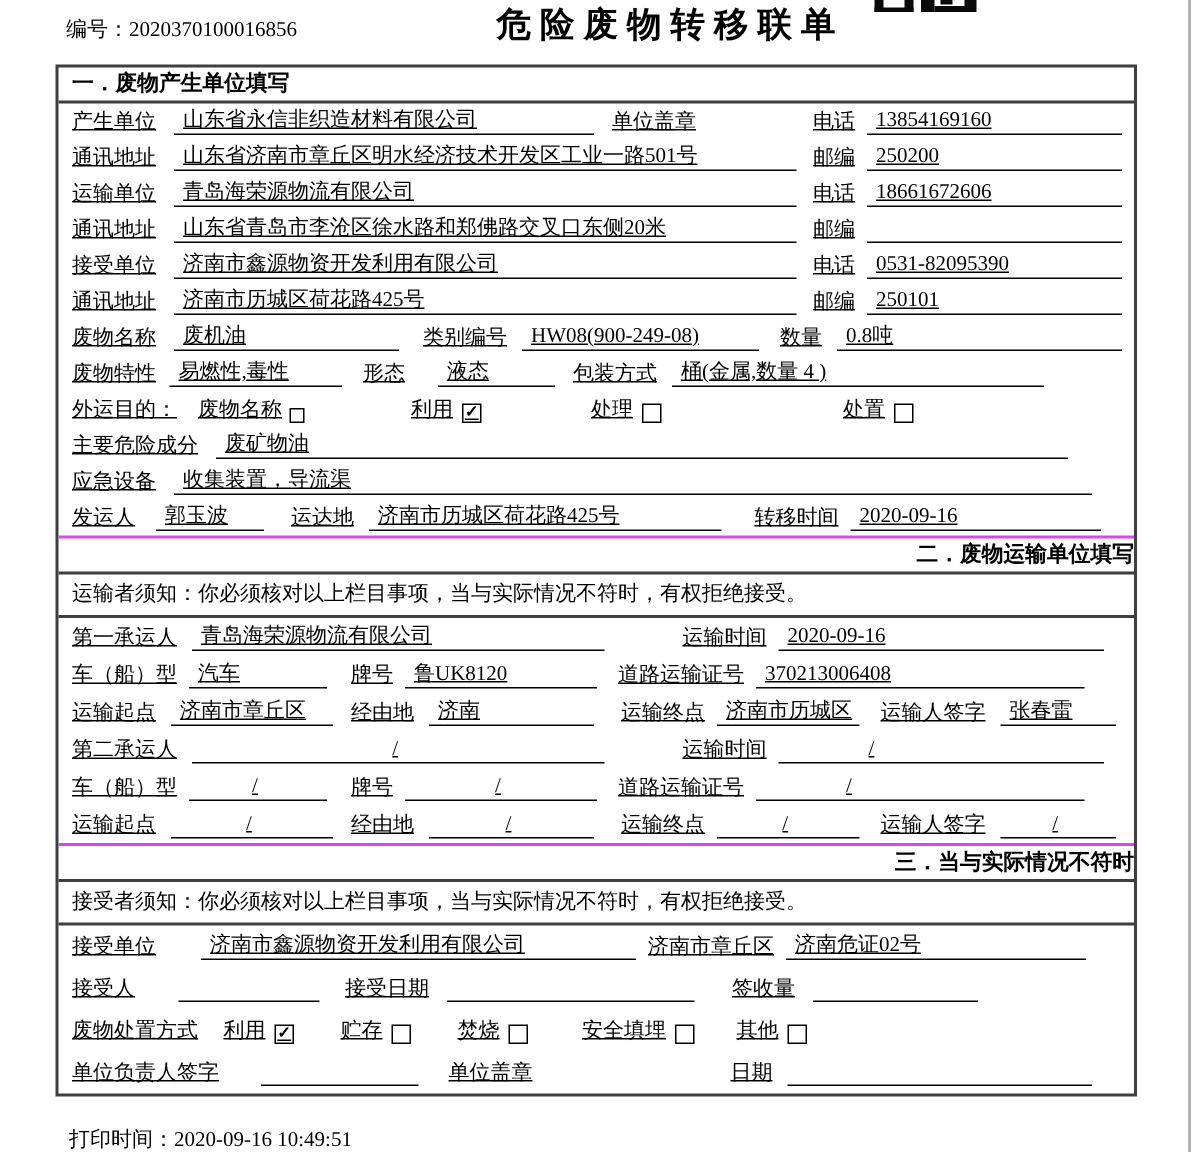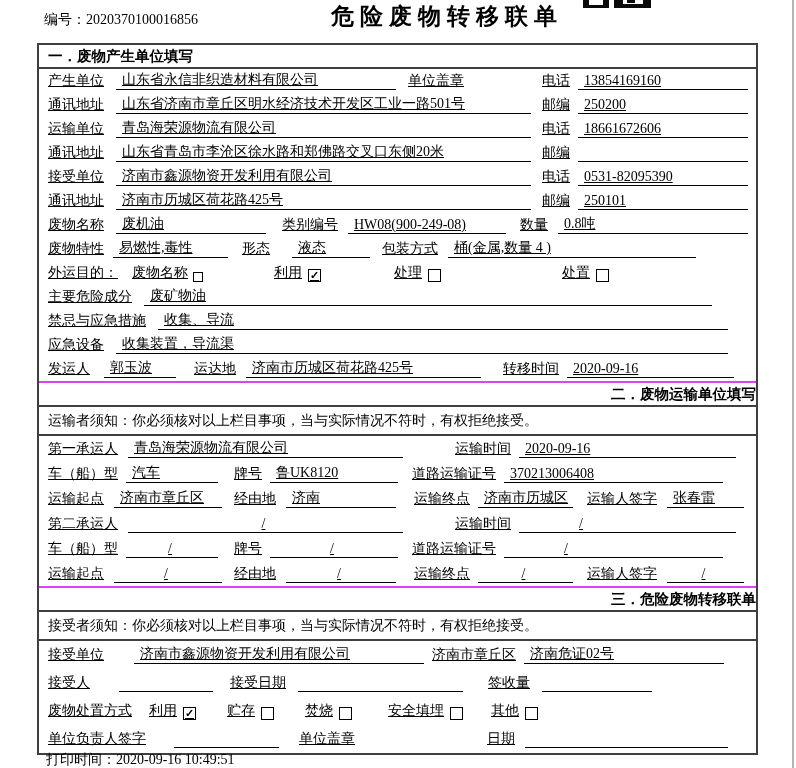--- a/index.html
+++ b/index.html
@@ -134,24 +134,20 @@
       <span class="cb"></span>
       <span class="lbl" style="margin-left:121px">处置</span>
       <span class="cb"></span>
     </div>
 
     <div class="row">
       <span class="lbl">主要危险成分</span>
       <span class="u grow" style="margin-left:12px;margin-right:36px">废矿物油</span>
     </div>
 
-    <div class="row">
-      <span class="lbl">禁忌与应急措施</span>
-      <span class="u grow" style="margin-left:12px;margin-right:20px">收集、导流</span>
-    </div>
 
     <div class="row">
       <span class="lbl">应急设备</span>
       <span class="u grow" style="margin-left:12px;margin-right:20px">收集装置，导流渠</span>
     </div>
 
     <div class="row">
       <span class="lbl">发运人</span>
       <span class="u" style="width:72px;margin-left:14px">郭玉波</span>
       <span class="lbl" style="margin-left:18px">运达地</span>
@@ -213,21 +209,21 @@
       <span class="u ctr" style="width:108px;margin-left:10px">/</span>
       <span class="lbl" style="margin-left:12px">经由地</span>
       <span class="u ctr" style="width:110px;margin-left:10px">/</span>
       <span class="lbl" style="margin-left:18px">运输终点</span>
       <span class="u ctr" style="width:95px;margin-left:8px">/</span>
       <span class="lbl" style="margin-left:14px">运输人签字</span>
       <span class="u grow ctr" style="margin-left:10px;margin-right:4px">/</span>
     </div>
   </div>
 
-  <div class="sec-head mid">三．危险废物转移联单</div>
+  <div class="sec-head mid">三．当与实际情况不符时</div>
   <div class="notice">接受者须知：你必须核对以上栏目事项，当与实际情况不符时，有权拒绝接受。</div>
   <div class="s3">
 
     <div class="row">
       <span class="lbl">接受单位</span>
       <span class="u" style="width:290px;margin-left:30px">济南市鑫源物资开发利用有限公司</span>
       <span class="lbl" style="margin-left:8px">济南市章丘区</span>
       <span class="u" style="width:200px;margin-left:8px">济南危证02号</span>
     </div>
 

